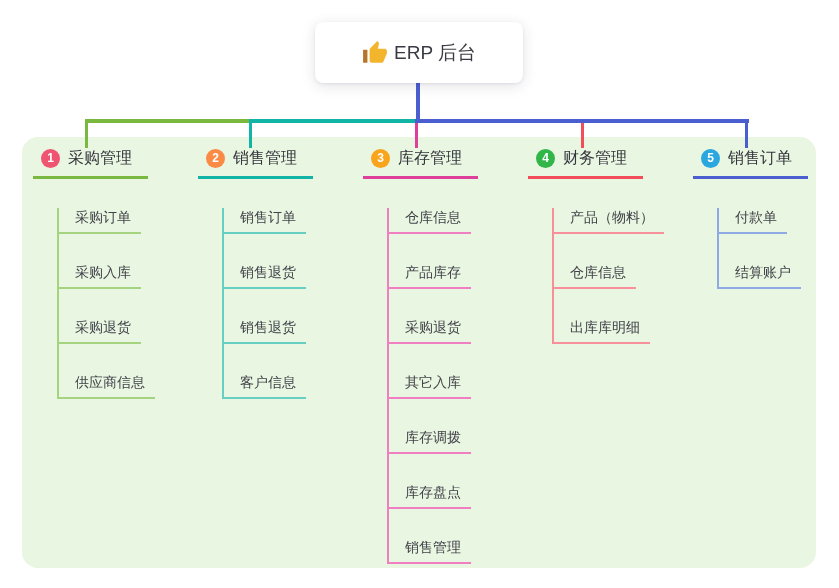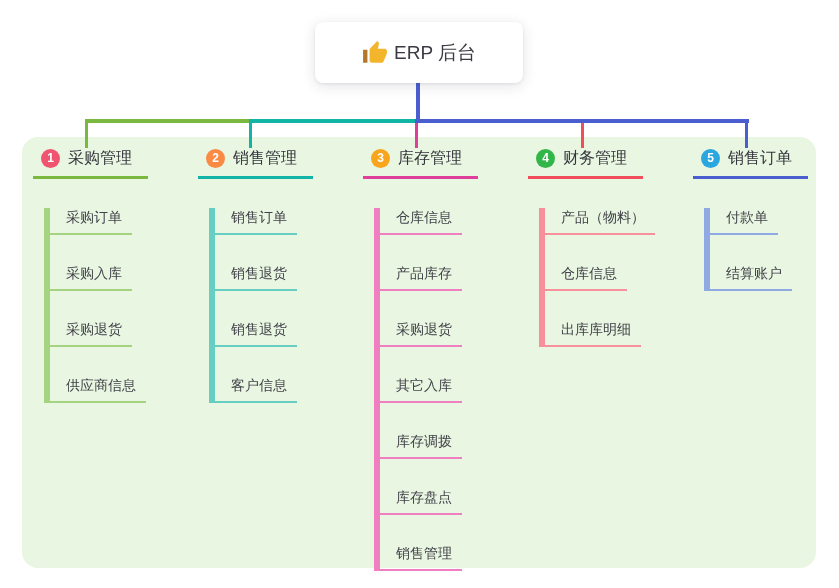--- a/index.html
+++ b/index.html
@@ -24,21 +24,21 @@
     display:inline-flex; align-items:center; gap:8px;
     padding:0 16px 7px 8px; border-bottom:3px solid #888;
     font-size:16px; color:#35353d; line-height:22px; white-space:nowrap;
     cursor:default;
   }
   .badge {
     width:19px; height:19px; border-radius:50%; flex:0 0 19px;
     color:#fff; font-size:12px; font-weight:bold; line-height:19px;
     text-align:center;
   }
-  .children { margin-left:11px; border-left:6px solid #14532d;font-family:Liberation Serif, serif; }
+  .children { margin-left:24px; border-left:2px solid #14532d; }
   .child { margin-top:29px; }
   .child-label {
     display:inline-block; padding:0 10px 6px 16px;
     border-bottom:2px solid #ccc; font-size:14px; line-height:18px;
     color:#42424a; white-space:nowrap;
   }
 </style>
 </head>
 <body>
 

